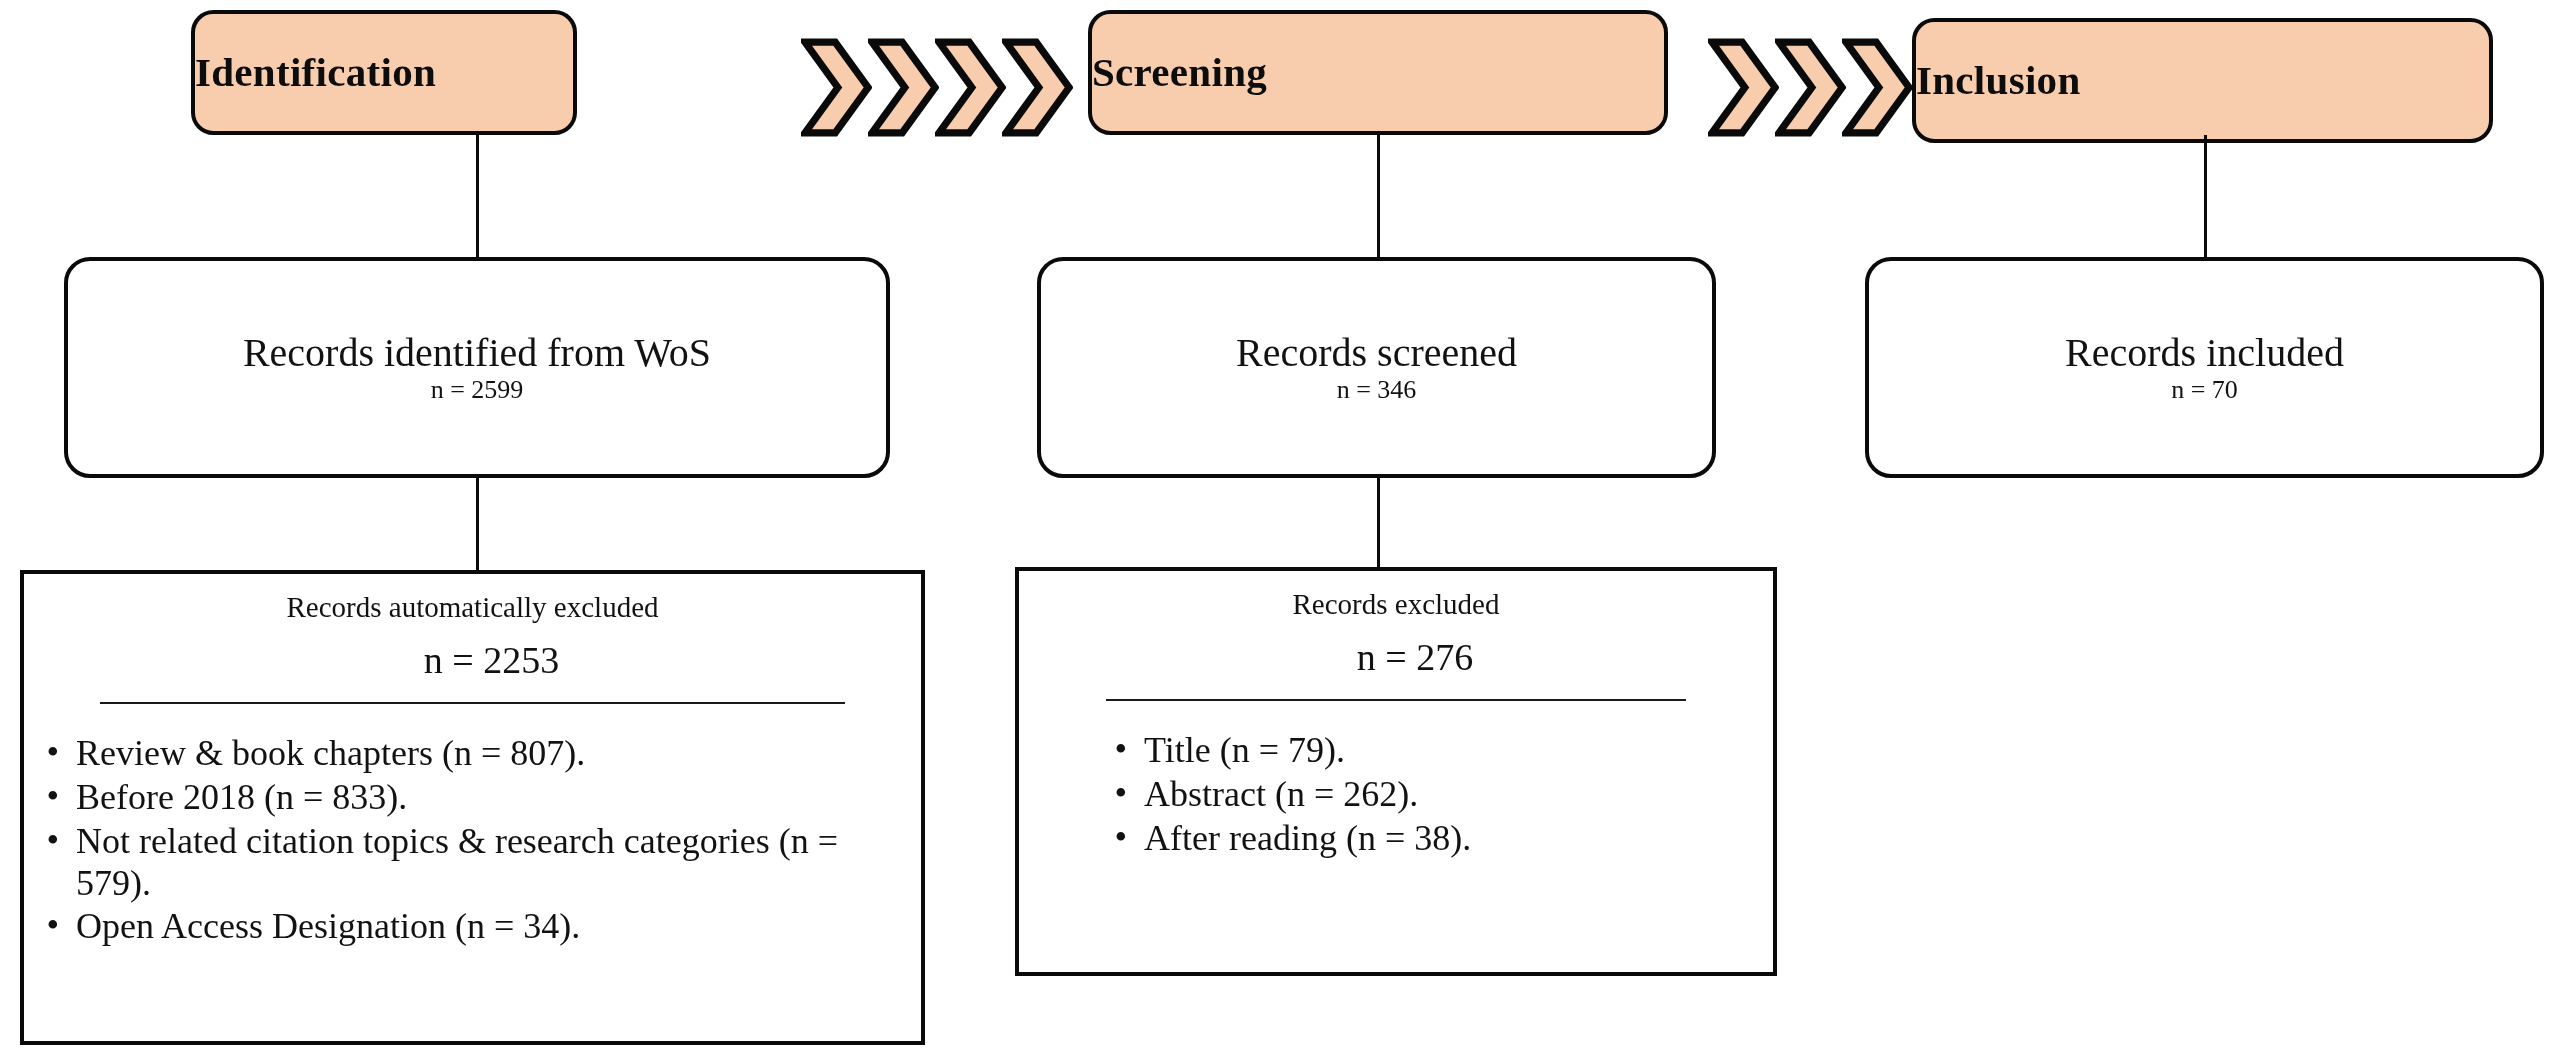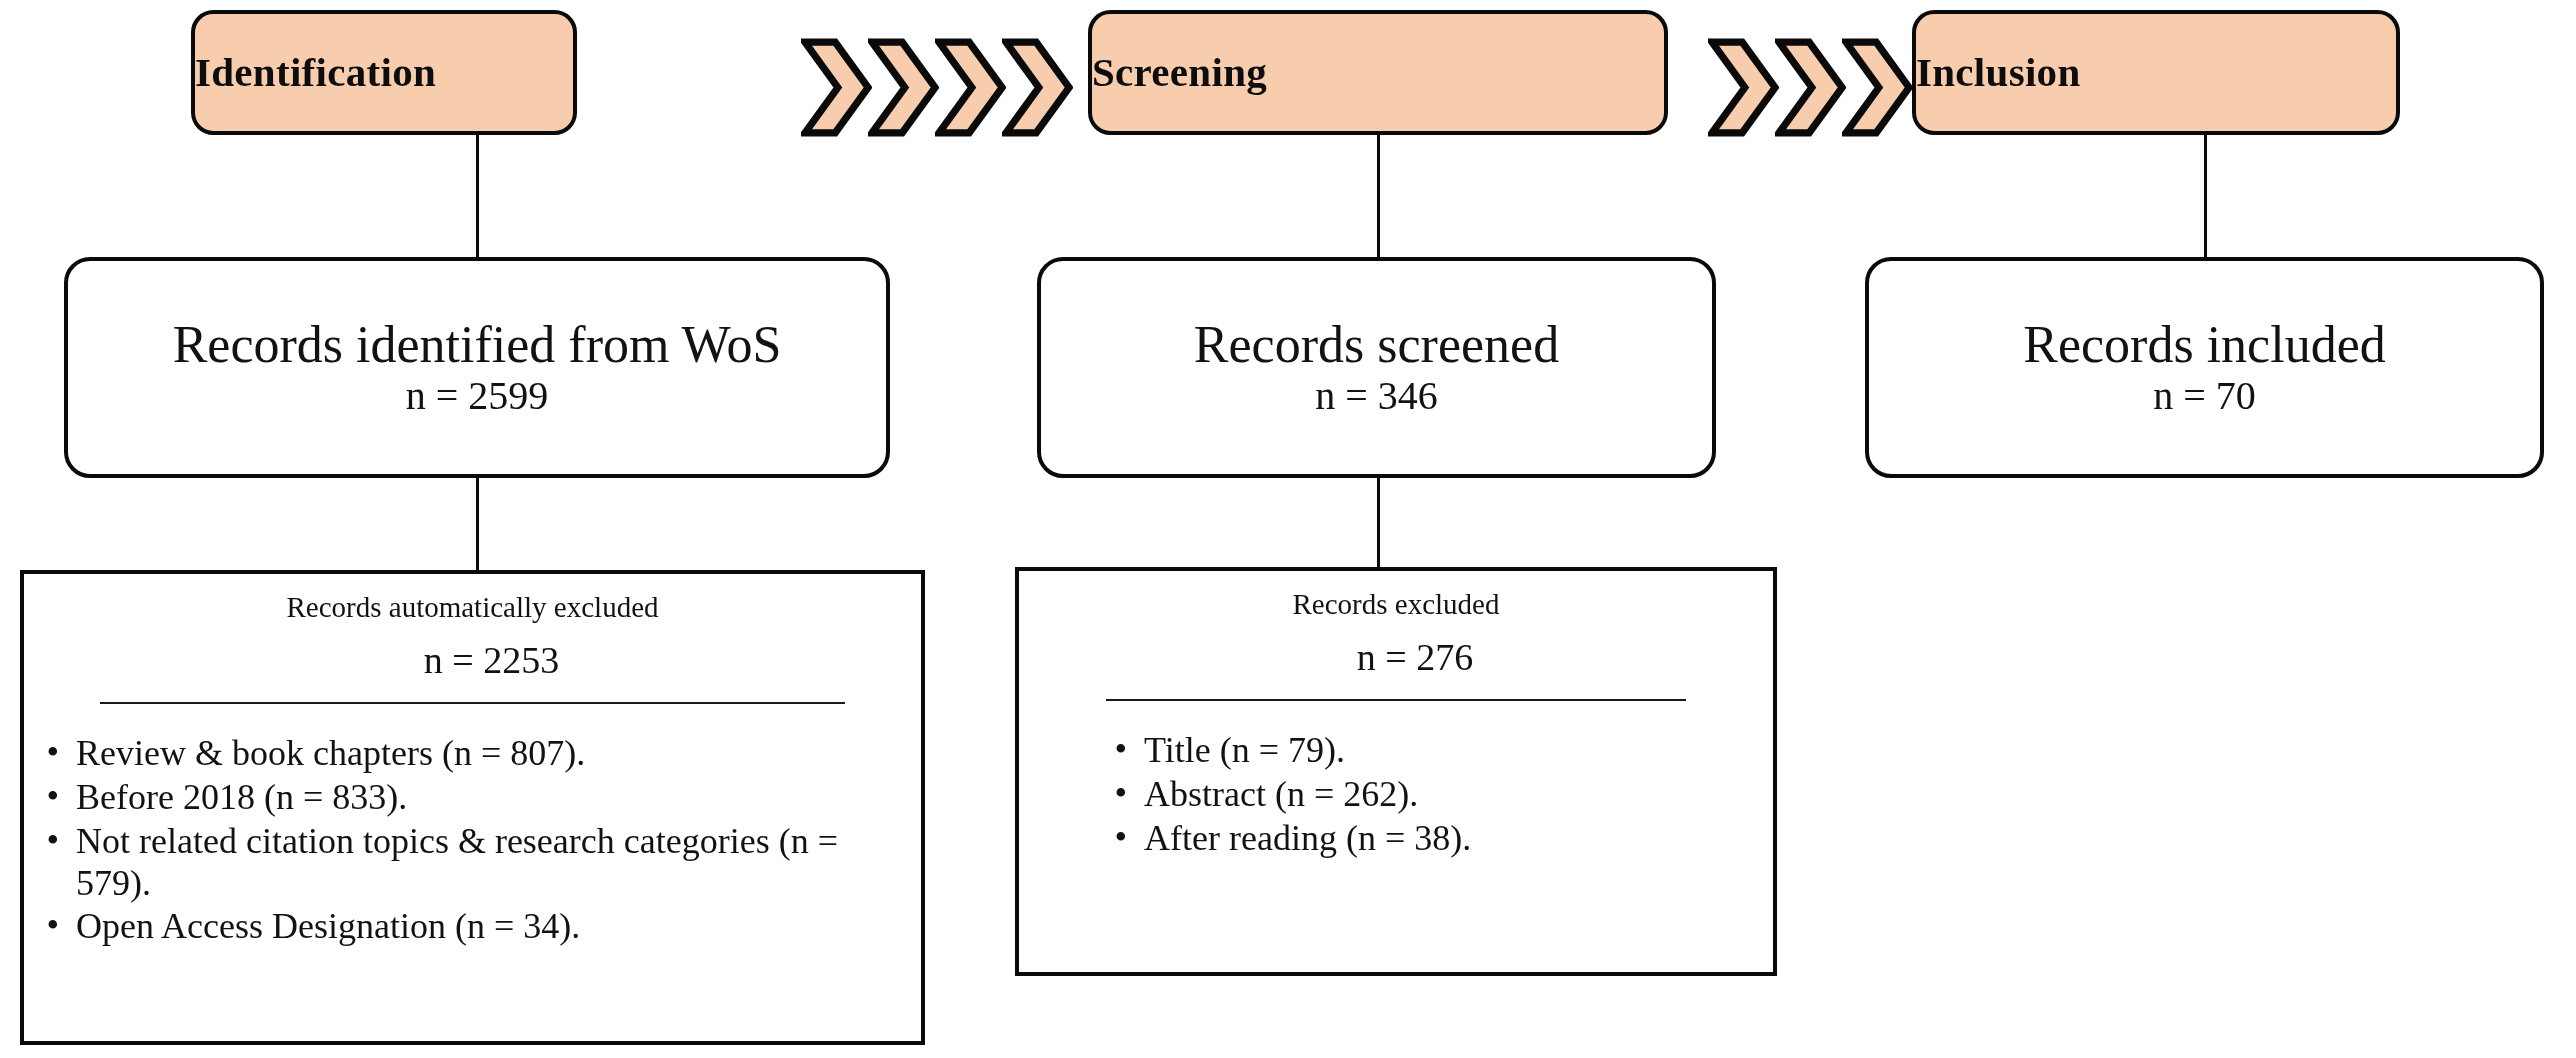--- a/index.html
+++ b/index.html
@@ -53,27 +53,27 @@
     background: #ffffff;
     border: 4.6px solid #0a0a0a;
     border-radius: 26px;
     display: flex;
     flex-direction: column;
     align-items: center;
     justify-content: center;
     color: #121212;
   }
   .round-box .bx-title {
-    font-size: 52px;
+    font-size: 40px;
     line-height: 1.12;
     text-align: center;
     white-space: nowrap;
   }
   .round-box .bx-n {
-    font-size: 40px;
+    font-size: 26px;
     line-height: 1.12;
     text-align: center;
     white-space: nowrap;
   }
 
   
   .square-box {
     position: absolute;
     box-sizing: border-box;
     background: #ffffff;
@@ -138,21 +138,21 @@
 <div id="stage">
 
   <div class="stage-pill" style="left:191px; top:10px; width:386px; height:125px;">
     <span>Identification</span>
   </div>
 
   <div class="stage-pill" style="left:1088px; top:10px; width:580px; height:125px;">
     <span>Screening</span>
   </div>
 
-  <div class="stage-pill" style="left:1912px; top:10px; width:488px; height:125px;font-family:Liberation Serif, serif;">
+  <div class="stage-pill" style="left:1912px; top:18px; width:581px; height:125px;font-family:Liberation Serif, serif;">
     <span>Inclusion</span>
   </div>
 
   <div class="chevron-group" style="left:801px; top:38px;">
     <svg class="chevron" width="71" height="99" viewBox="0 0 108 150">
       <polygon points="6,6 52,6 102,75 52,144 6,144 56,75" fill="#F7CDAE" stroke="#0A0A0A" stroke-width="11" stroke-linejoin="miter"></polygon>
     </svg>
     <svg class="chevron" width="71" height="99" viewBox="0 0 108 150" style="margin-left:-4px;">
       <polygon points="6,6 52,6 102,75 52,144 6,144 56,75" fill="#F7CDAE" stroke="#0A0A0A" stroke-width="11" stroke-linejoin="miter"></polygon>
     </svg>

